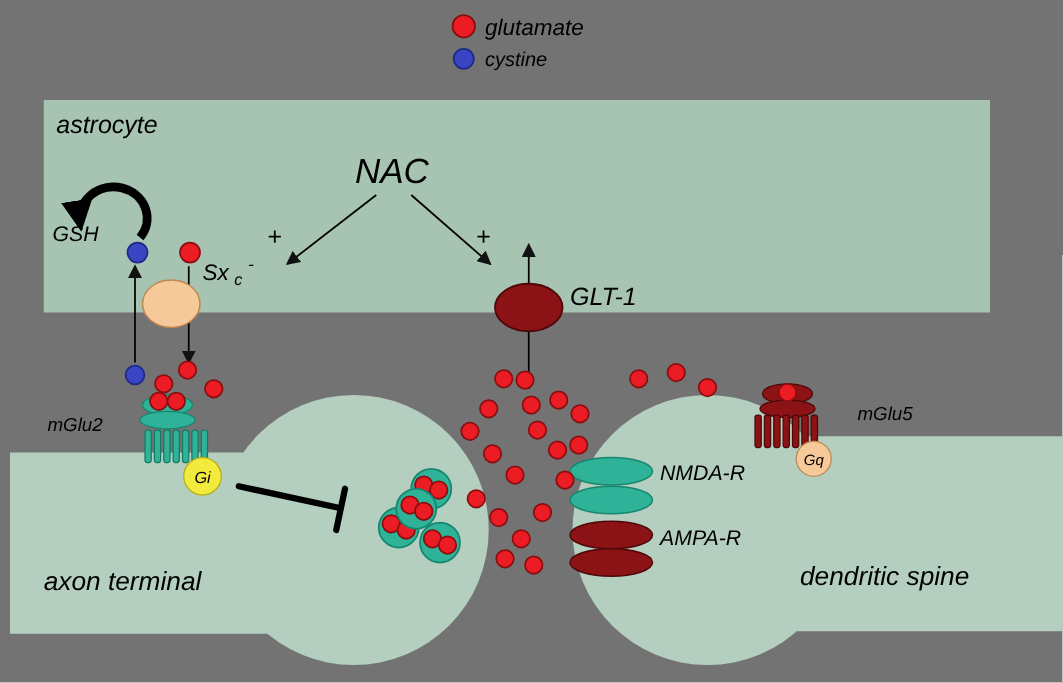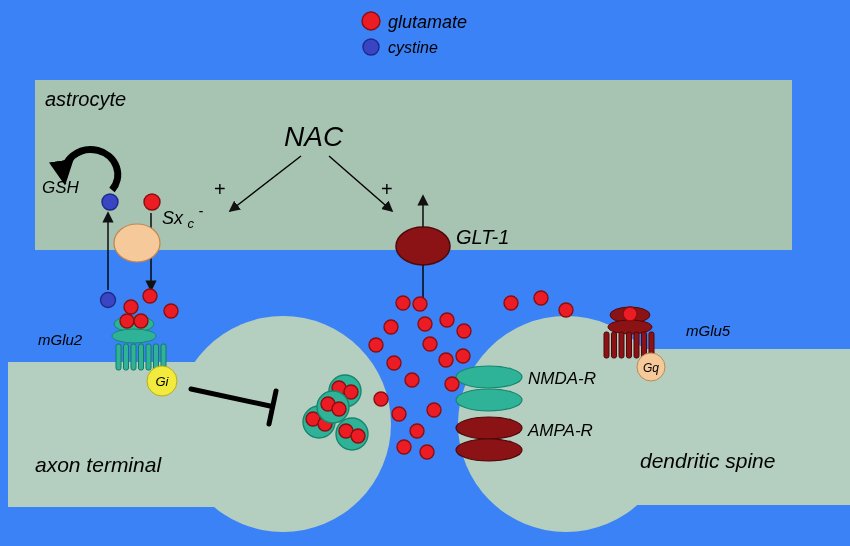--- a/index.html
+++ b/index.html
@@ -1,19 +1,19 @@
 <!DOCTYPE html>
 <html><head>
 <meta charset="utf-8">
 <style>
   html,body{margin:0;padding:0;background:#ffffff;}
   .stage{
     position:relative;
     width:850px;height:546px;
-    background:#3b82f6;
+    background:#737373;
     font-family:"Liberation Sans", sans-serif;
     overflow:hidden;
   }
   svg text{fill:#000;}
 </style>
 </head>
 <body>
 
 <div class="stage">
 <svg width="850" height="546" viewBox="0 0 850 546">

